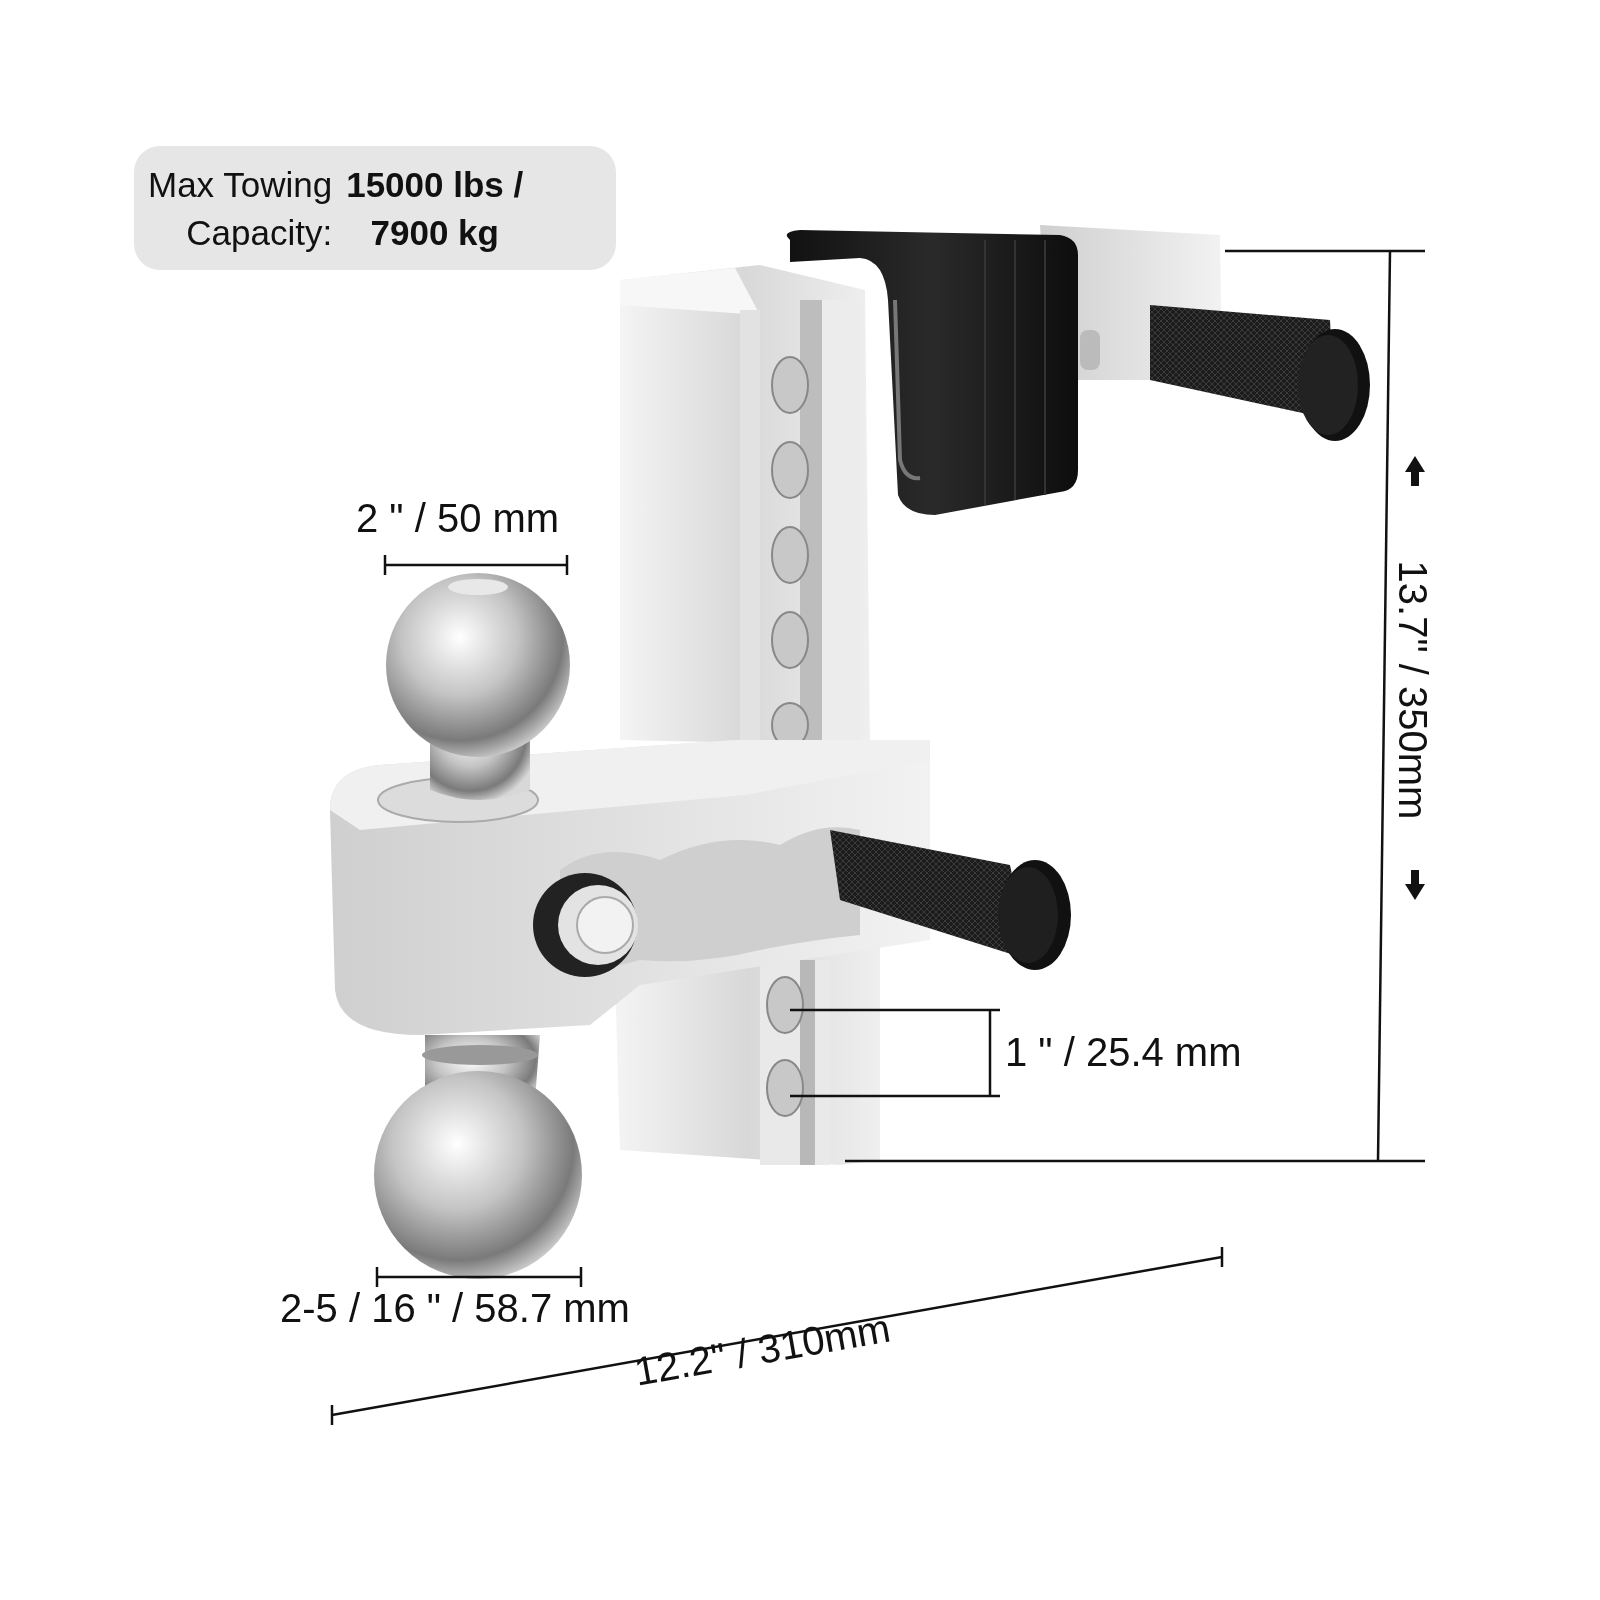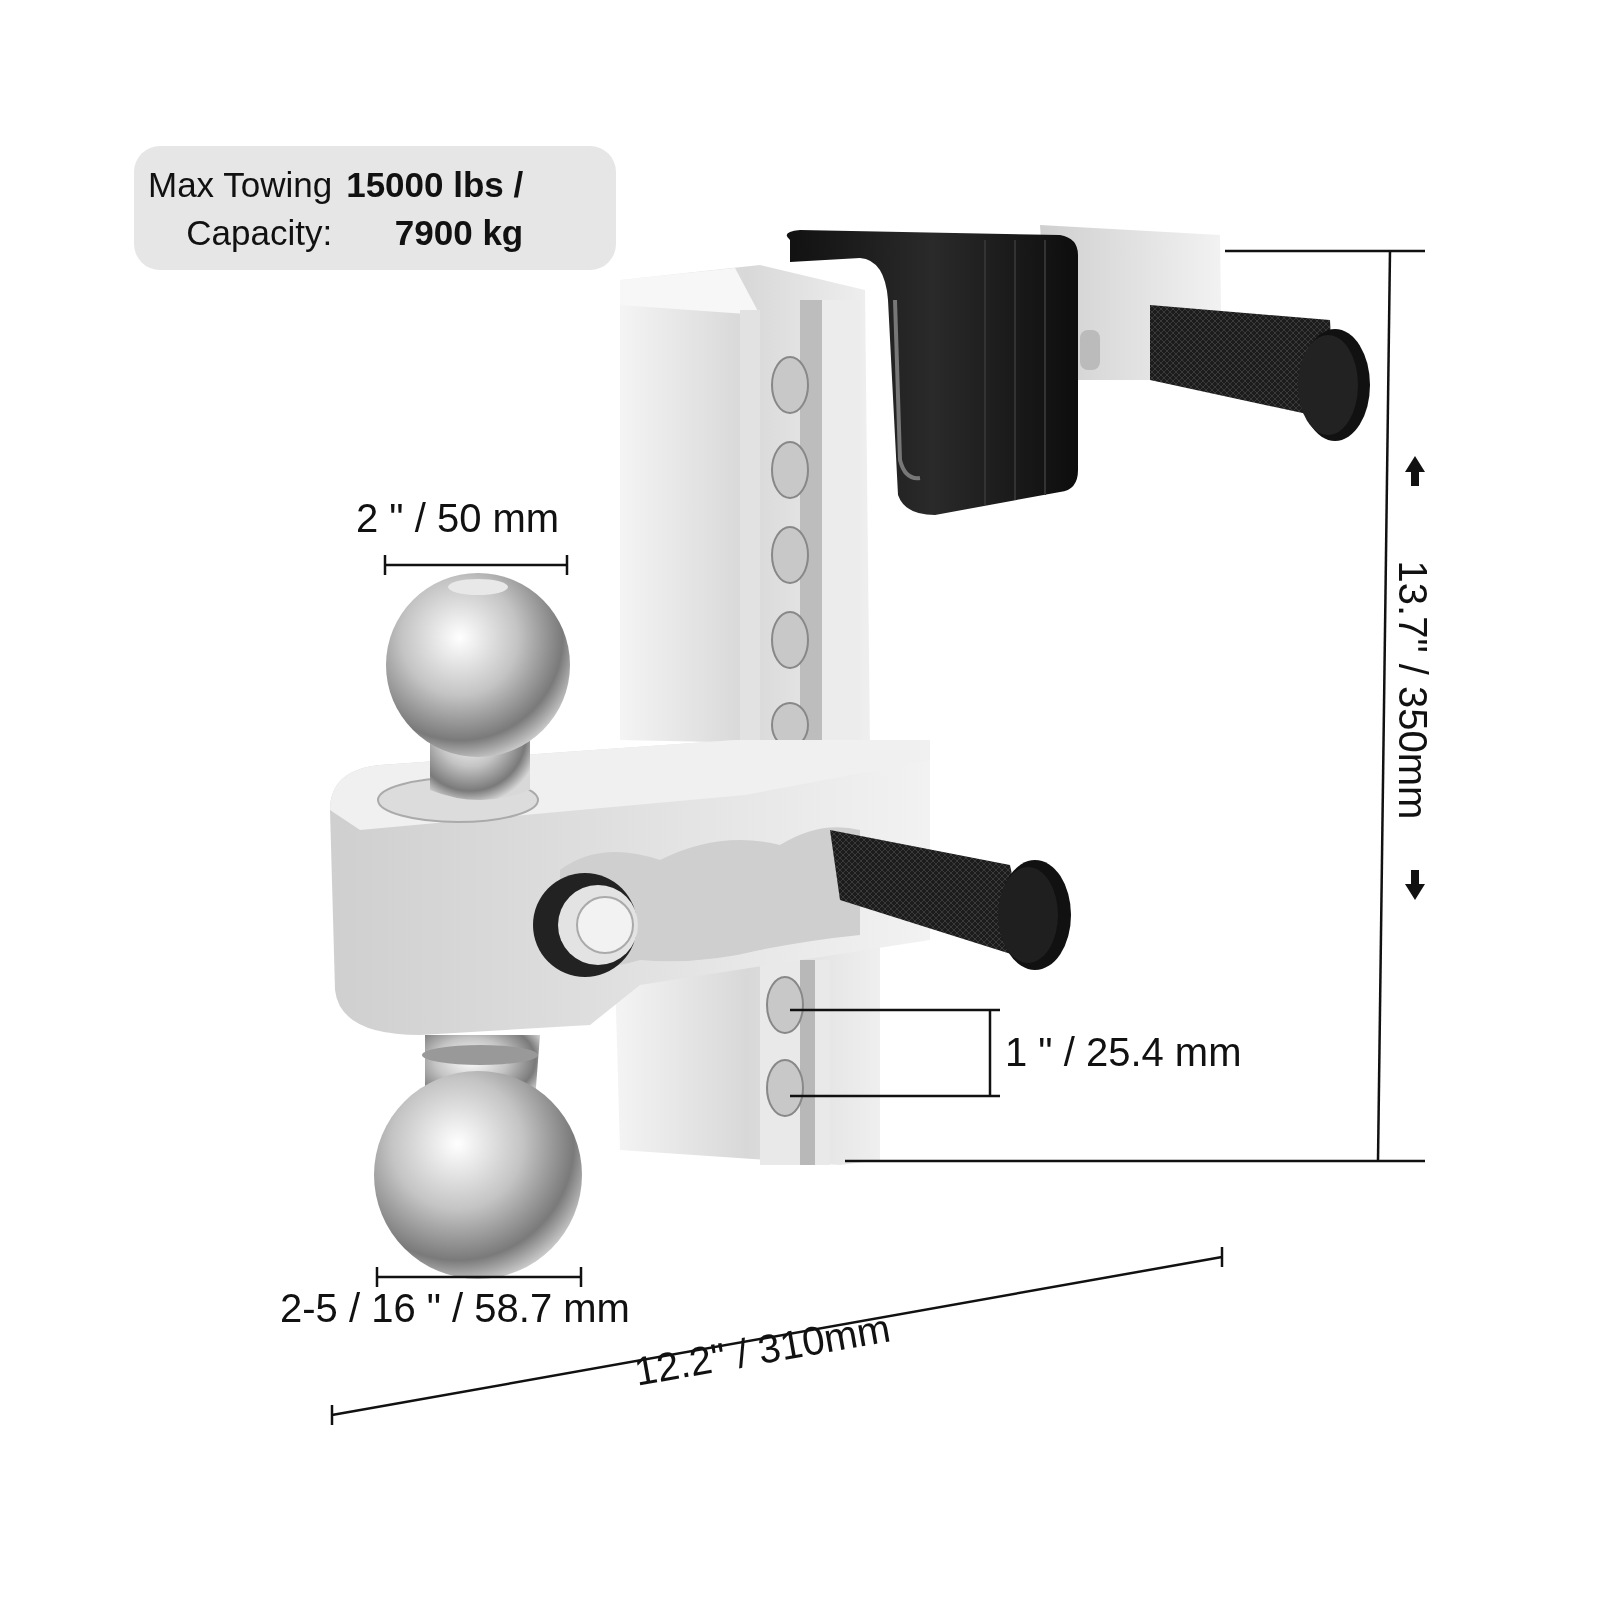--- a/index.html
+++ b/index.html
@@ -1,20 +1,20 @@
 <!DOCTYPE html>
 <html><head>
 <meta charset="utf-8">
 <style>
   html,body{margin:0;padding:0;background:#ffffff;}
   body{width:1600px;height:1600px;position:relative;overflow:hidden;font-family:"Liberation Sans","DejaVu Sans",sans-serif;color:#111;}
   .spec-box{position:absolute;left:134px;top:146px;width:482px;height:124px;background:#e6e6e6;border-radius:26px;}
   .spec-grid{position:absolute;left:148px;top:163px;display:grid;grid-template-columns:auto auto;column-gap:14px;row-gap:4px;font-size:35px;line-height:44px;}
   .spec-grid .lbl{text-align:right;font-weight:400;}
-  .spec-grid .val{text-align:right;font-weight:700;}
+  .spec-grid .val{text-align:center;font-weight:700;}
   .dim-text{position:absolute;font-size:40px;white-space:nowrap;color:#111;}
   #scene{position:absolute;left:0;top:0;}
 </style>
 </head>
 <body>
 
 <svg id="scene" width="1600" height="1600" viewBox="0 0 1600 1600">
   <defs>
     <linearGradient id="alu" x1="0" x2="1" y1="0" y2="0">
       <stop offset="0" stop-color="#f4f4f4"></stop>

